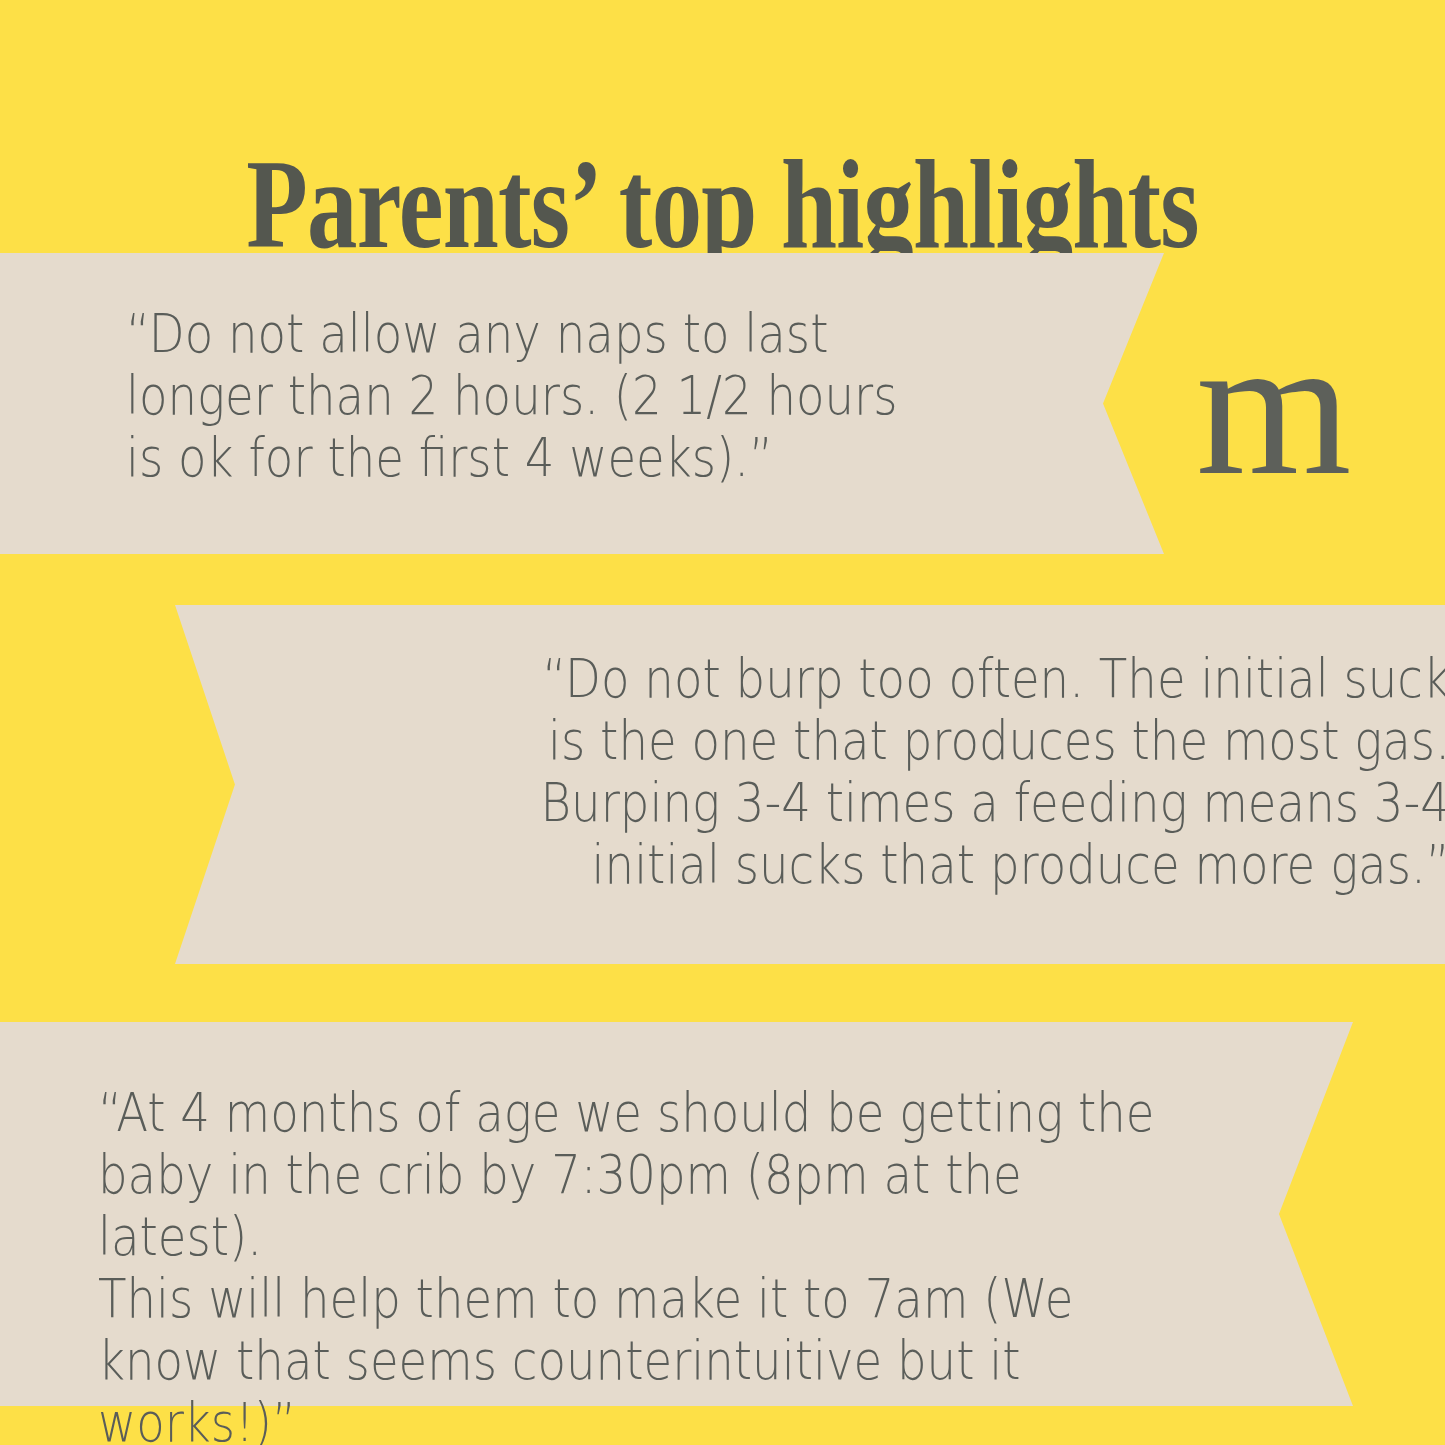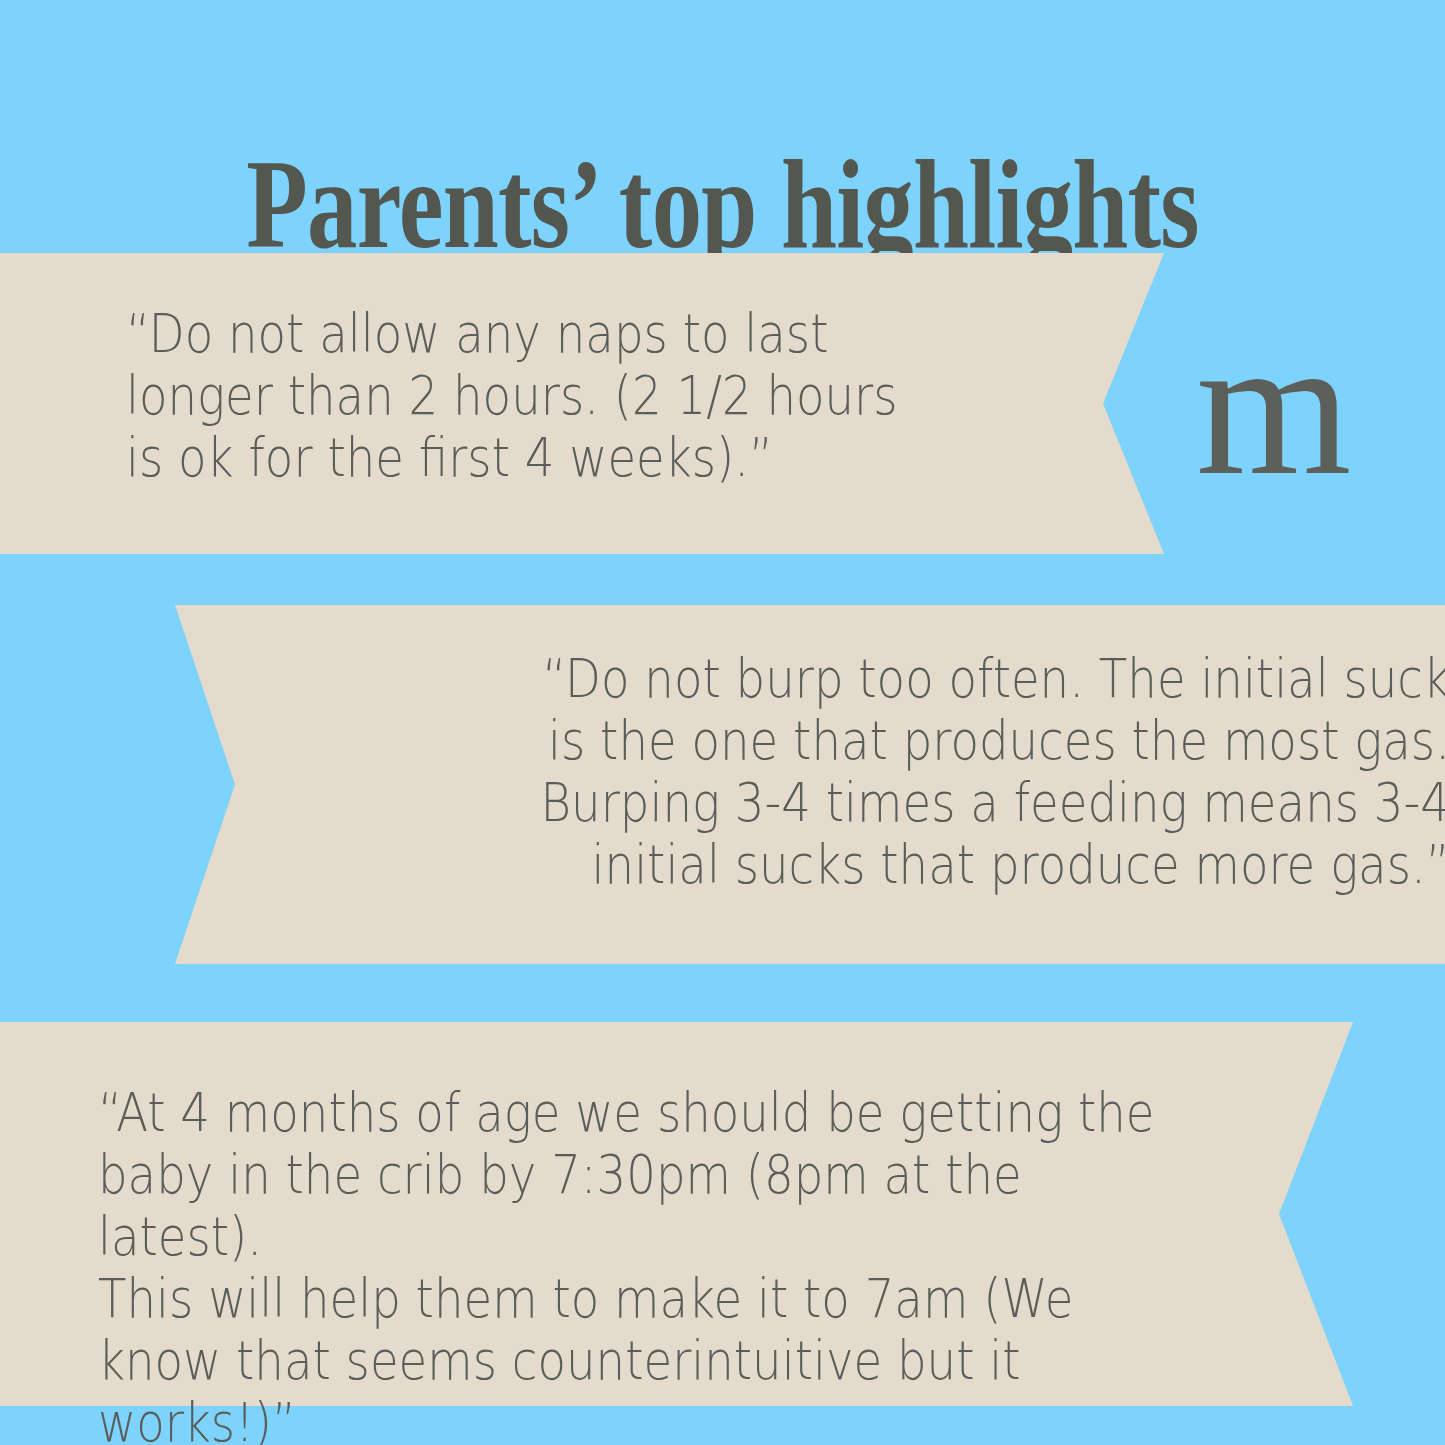--- a/index.html
+++ b/index.html
@@ -13,21 +13,21 @@
     background: #ECEAE5;
     font-family: "Liberation Sans", sans-serif;
     overflow: hidden;
     position: relative;
   }
 
   .canvas {
     position: relative;
     width: 1445px;
     height: 1445px;
-    background: #7dd3fc;
+    background: #fde047;
   }
 
   
   .title {
     position: absolute;
     left: 0;
     top: 58px;
     width: 1445px;
     text-align: center;
     font-family: "Liberation Serif", "DejaVu Serif", serif;

